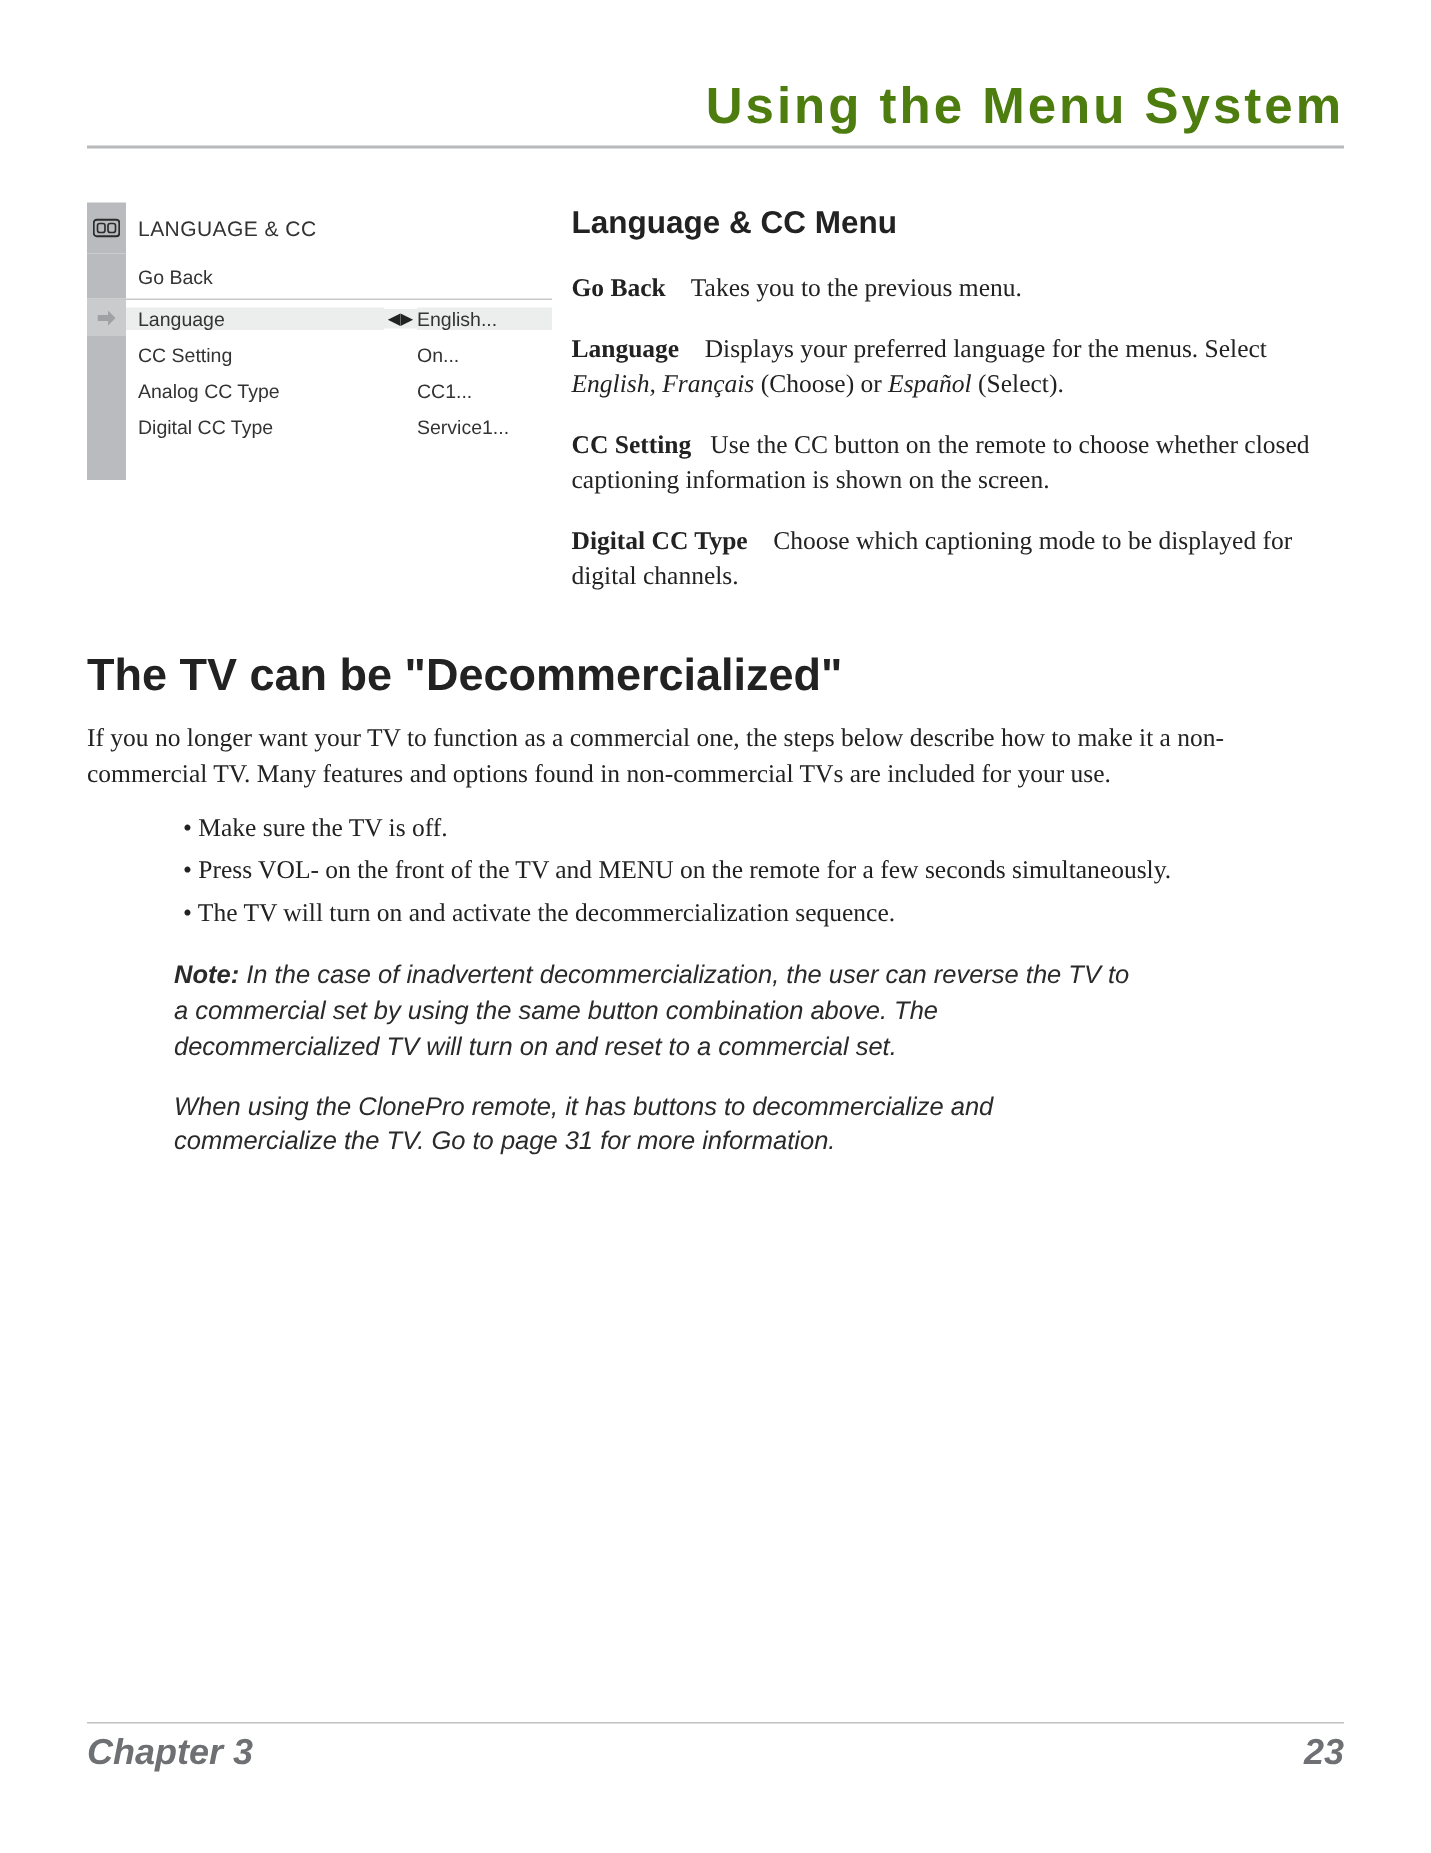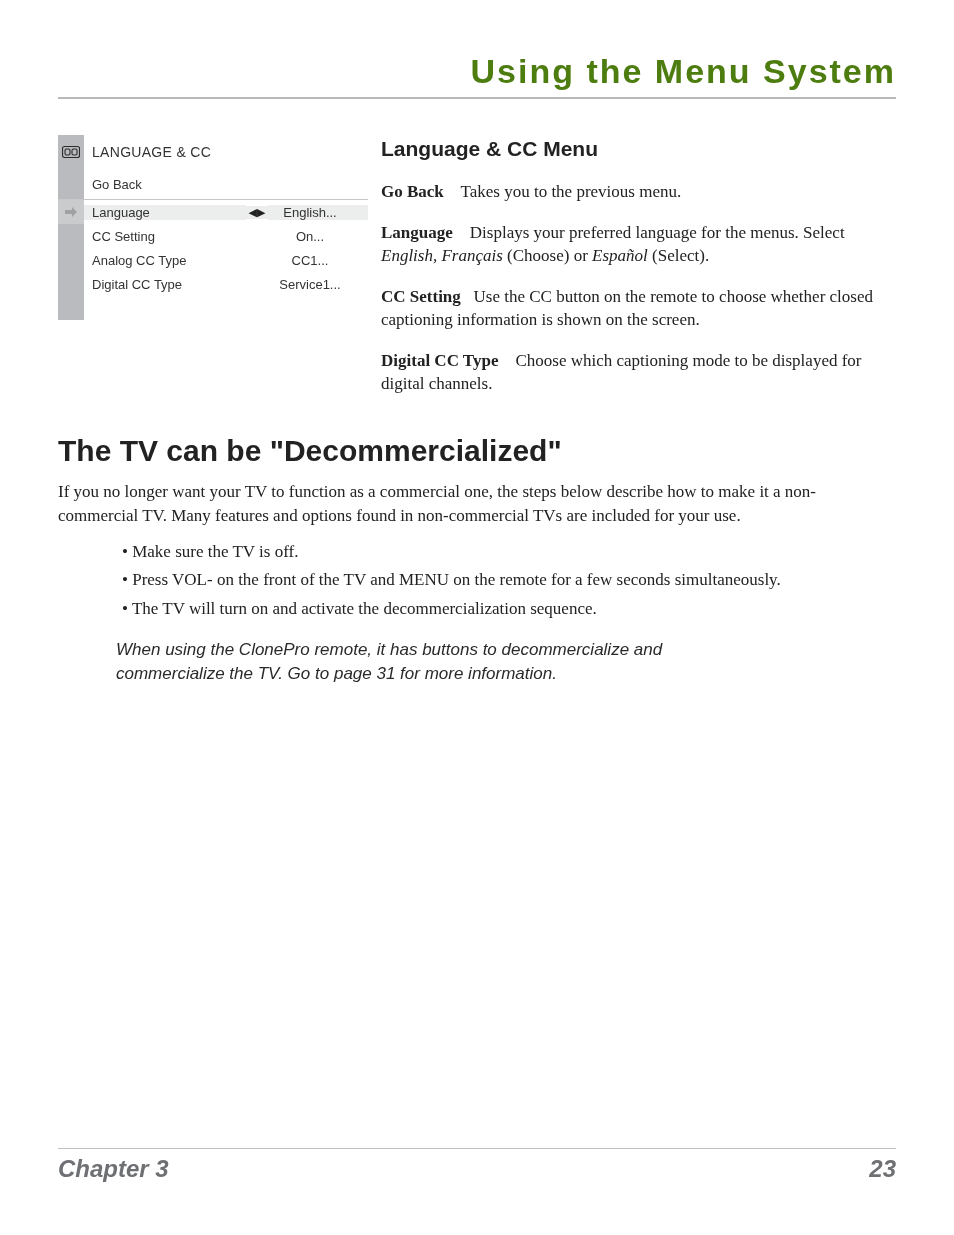--- a/index.html
+++ b/index.html
@@ -71,22 +71,22 @@
   }
   .osd .main-cell {
     flex: 1;
     padding-left: 8px;
     display: flex;
     align-items: center;
     gap: 6px;
   }
   .osd .value-cell {
     width: 84px;
-    text-align: center;
-    padding-right: 16px;
+    text-align: left;
+    padding-right: 6px;
   }
   .osd .arrow-cell {
     width: 22px;
     text-align: center;
     color: #222;
     font-size: 11px;
   }
   .osd .title-row {
     height: 34px;
   }
@@ -275,20 +275,23 @@
     <h2>The TV can be "Decommercialized"</h2>
     <p>If you no longer want your TV to function as a commercial one, the steps below describe how to make it a non-commercial TV. Many features and options found in non-commercial TVs are included for your use.</p>
 
     <div class="bullets">
       <div>Make sure the TV is off.</div>
       <div>Press VOL- on the front of the TV and MENU on the remote for a few seconds simultaneously.</div>
       <div>The TV will turn on and activate the decommercialization sequence.</div>
     </div>
 
     <div class="note-block">
+      <p>
+        <span class="note-label">Note:</span><span> In the case of inadvertent decommercialization, the user can reverse the TV to a commercial set by using the same button combination above. The decommercialized TV will turn on and reset to a commercial set.</span>
+      </p>
       <p>When using the ClonePro remote, it has buttons to decommercialize and commercialize the TV. Go to page 31 for more information.</p>
     </div>
   </div>
 
   <div class="page-footer">
     <span>Chapter 3</span>
     <span>23</span>
   </div>
 
 </div>

